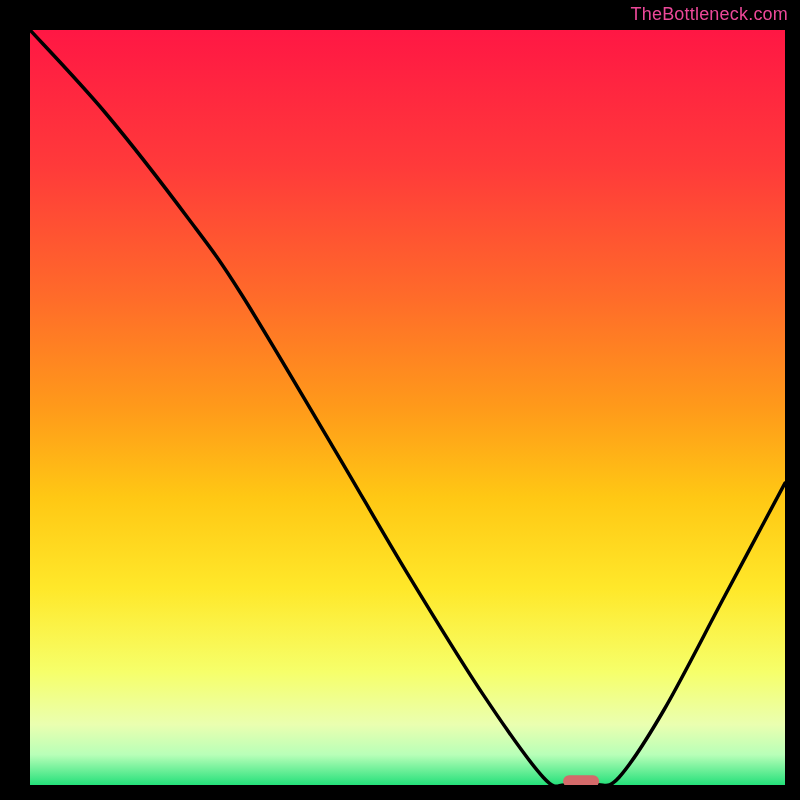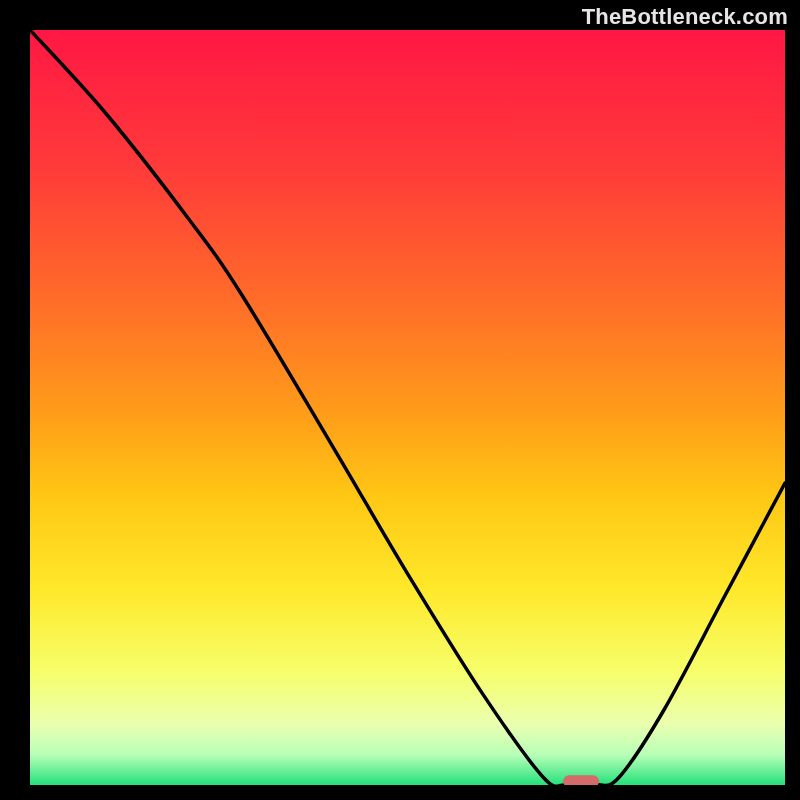--- a/index.html
+++ b/index.html
@@ -15,23 +15,23 @@
     position: absolute;
     top: 0;
     left: 0;
     width: 800px;
     height: 800px;
   }
   .watermark {
     position: absolute;
     top: 4px;
     right: 12px;
-    color: #e5e5e5;
-    font-size: 22px;
-    font-weight: bold;
+    color: #ec4899;
+    font-size: 18px;
+    font-weight: normal;
     z-index: 10;
     letter-spacing: 0.2px;
   }
   .plot-area {
     position: absolute;
     left: 30px;
     top: 30px;
     width: 755px;
     height: 755px;
     overflow: hidden;

